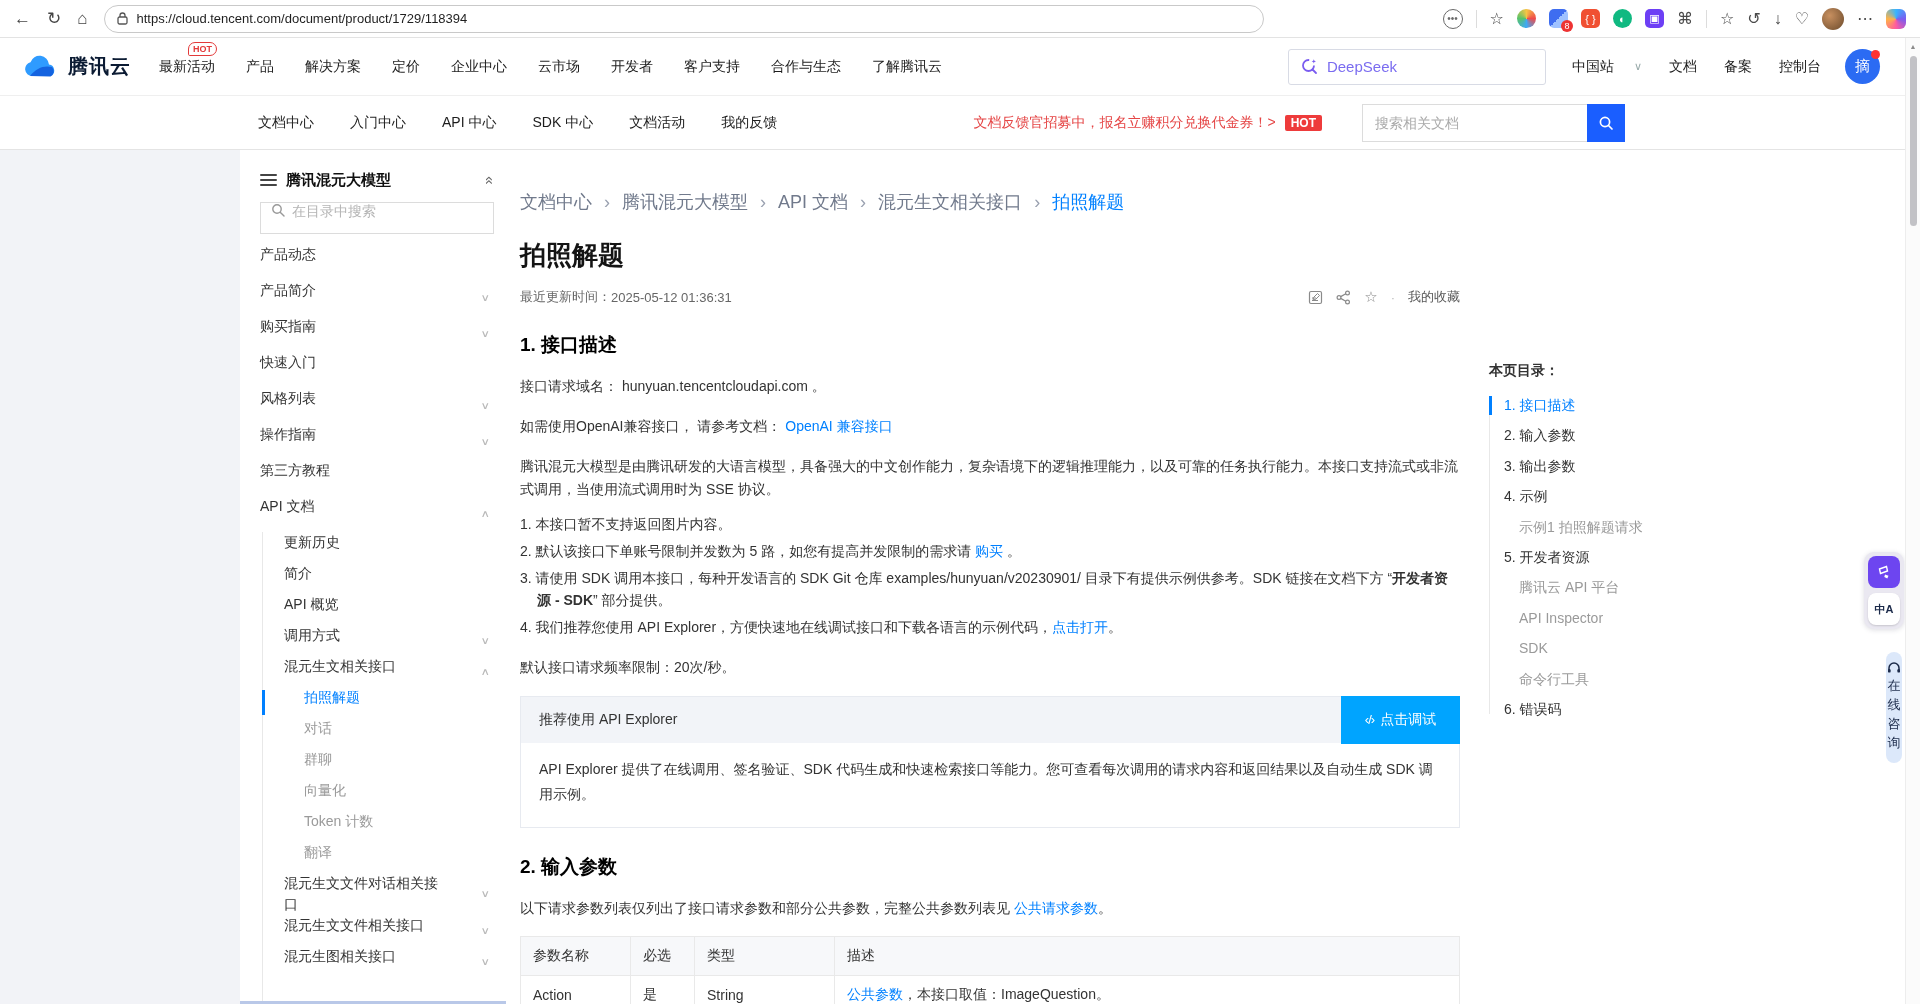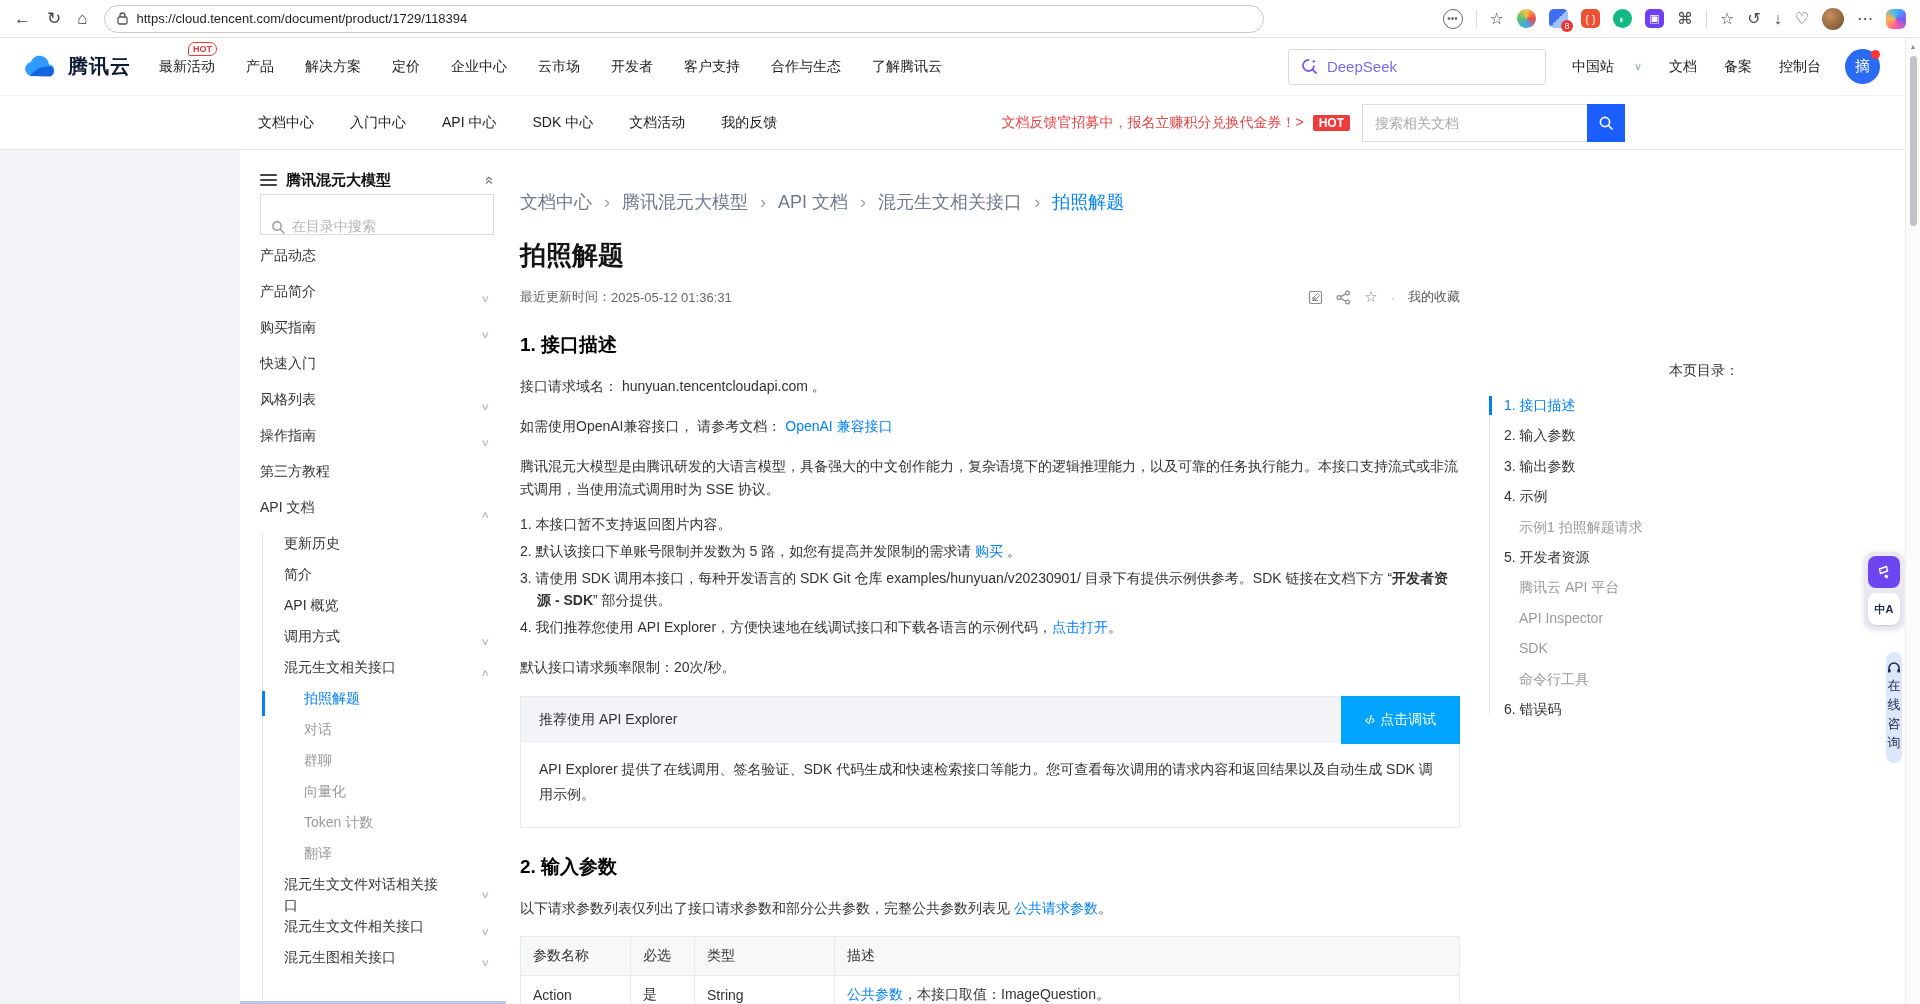--- a/index.html
+++ b/index.html
@@ -56,41 +56,41 @@
     border-radius: 50%; background: #f33; }
 
   
   .subnav { height: 54px; display: flex; align-items: center; padding: 0 295px 0 258px;
     border-bottom: 1px solid #e4e4e4; background: #fff; }
   .subnav-items { display: flex; gap: 36px; }
   .subnav-item { color: #1d1d1d; cursor: pointer; white-space: nowrap; }
   .promo { margin-left: auto; display: flex; align-items: center; color: #e54545; white-space: nowrap; cursor: pointer; }
   .promo-hot { background: #ee3b3b; color: #fff; font-size: 12px; font-weight: 700;
     padding: 1px 6px; border-radius: 2px; margin-left: 9px; }
-  .doc-search { margin-left: 12px; display: flex; align-items: center; }
+  .doc-search { margin-left: 40px; display: flex; align-items: center; }
   .doc-search input { width: 225px; height: 38px; border: 1px solid #dcdcdc; border-right: none;
     outline: none; padding: 0 12px; font-size: 14px; font-family: inherit; }
   .doc-search input::placeholder { color: #aaa; opacity: 1; }
   .doc-search-btn { width: 38px; height: 38px; background: #1a5eff; border: none; cursor: pointer;
     display: flex; align-items: center; justify-content: center; }
 
   
   .page { display: flex; height: 854px; background: #fff; position: relative; overflow: hidden; }
   .gutter { width: 240px; background: #f2f3f7; flex: 0 0 auto; }
 
   
   .sidebar { width: 274px; flex: 0 0 auto; padding: 16px 0 0 20px; position: relative; overflow: hidden; }
   .sidebar::after { content: ""; position: absolute; left: 0; right: 8px; bottom: 0; height: 3px; background: #b9c8e8; }
   .sb-head { display: flex; align-items: center; padding-right: 20px; height: 28px; }
   .sb-burger { display: inline-flex; flex-direction: column; gap: 3px; width: 17px; cursor: pointer; }
   .sb-burger i { height: 2px; background: #444; border-radius: 1px; }
   .sb-title { font-size: 15px; font-weight: 700; color: #111; margin-left: 9px; }
   .sb-collapse { margin-left: auto; color: #666; font-size: 15px; transform: rotate(90deg); cursor: pointer; }
-  .sb-search { margin: 0 20px 10px 0; height: 41px; border: 1px solid #dcdcdc;
-    display: flex; align-items: flex-end; gap: 7px; padding: 0 10px; }
+  .sb-search { margin: 8px 20px 10px 0; height: 32px; border: 1px solid #dcdcdc;
+    display: flex; align-items: flex-start; gap: 7px; padding: 0 10px; }
   .sb-search input { border: none; outline: none; width: 100%; font-size: 14px; font-family: inherit; }
   .sb-search input::placeholder { color: #b5b5b5; opacity: 1; }
   .sb-menu { position: relative; margin-top: 8px; }
   .sb-guide { position: absolute; left: 2px; top: 288px; width: 1px; height: 620px; background: #e8e8e8; }
   .sb-item { min-height: 36px; display: flex; align-items: flex-start; color: #333;
     position: relative; padding-right: 44px; cursor: pointer; }
   .sb-item.l1, .sb-item.l2 { min-height: 31px; }
   .sb-item.l1 { padding-left: 24px; }
   .sb-item.l2 { padding-left: 44px; }
   .sb-item.muted { color: #9a9a9a; }
@@ -131,21 +131,21 @@
   .param-table { width: 100%; border-collapse: collapse; margin-top: 16px; }
   .param-table th, .param-table td { border: 1px solid #e9e9e9; padding: 10px 12px;
     text-align: left; font-weight: 400; font-size: 14px; color: #333; }
   .param-table th { background: #f7f8fa; }
   .param-table th:nth-of-type(1) { width: 110px; }
   .param-table th:nth-of-type(2) { width: 64px; }
   .param-table th:nth-of-type(3) { width: 140px; }
 
   
   .toc { width: 250px; flex: 0 0 auto; padding-top: 212px; }
-  .toc-title { font-weight: 400; color: #333; margin-bottom: 18px; text-align: right; }
+  .toc-title { font-weight: 700; color: #333; margin-bottom: 18px; }
   .toc-list { position: relative; padding-left: 15px; }
   .toc-list::before { content: ""; position: absolute; left: 0; top: 3px; bottom: 3px; width: 1px; background: #e8e8e8; }
   .toc-item { margin: 15px 0; line-height: 1.1; position: relative; color: #333; cursor: pointer; }
   .toc-item.sub { padding-left: 15px; color: #9a9a9a; }
   .toc-item.active { color: #0080ff; }
   .toc-item.active::before { content: ""; position: absolute; left: -15px; top: -2px; bottom: -2px;
     width: 3px; background: #0080ff; }
 
   
   .float-tools { position: absolute; right: 16px; top: 552px; width: 40px; background: #eae8f1;

